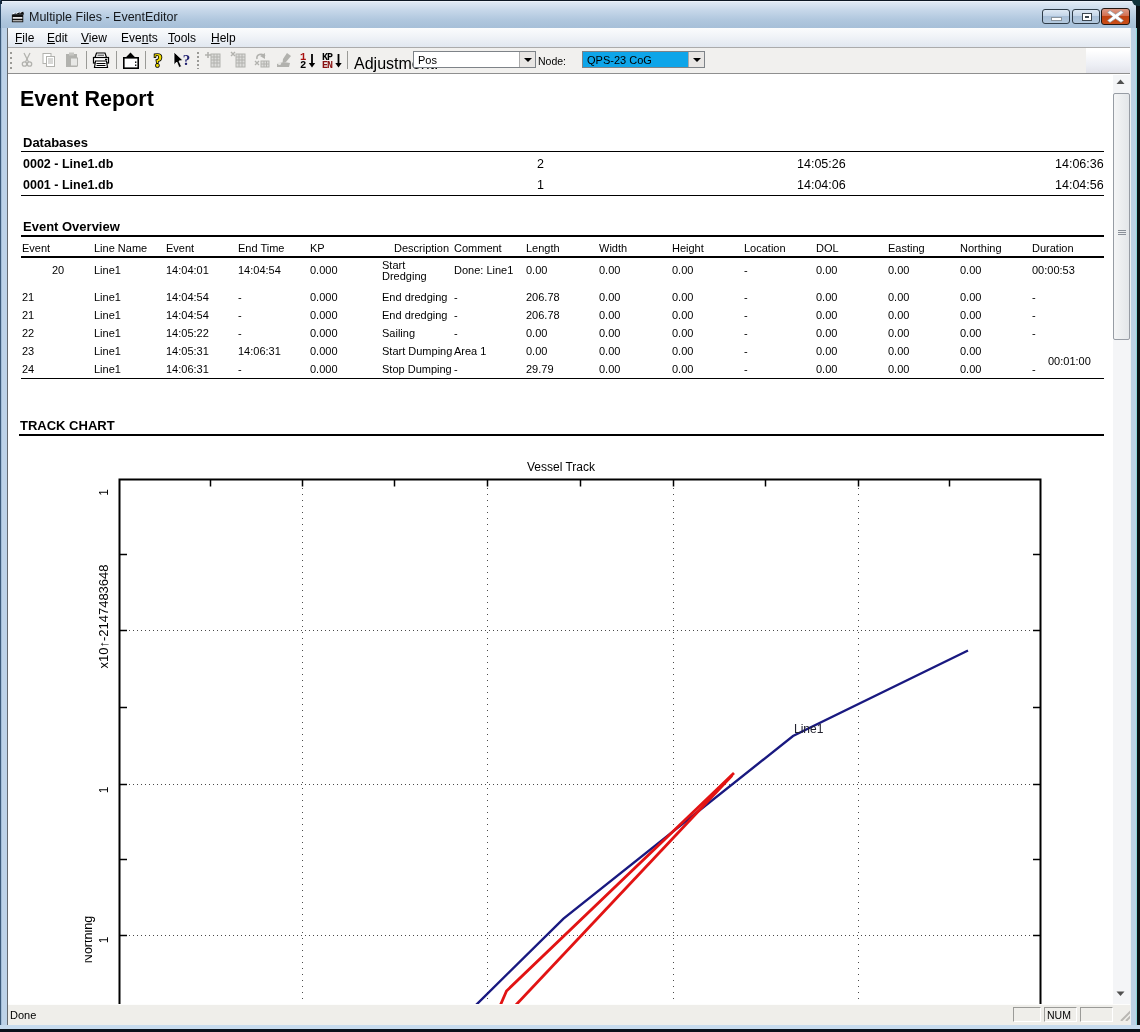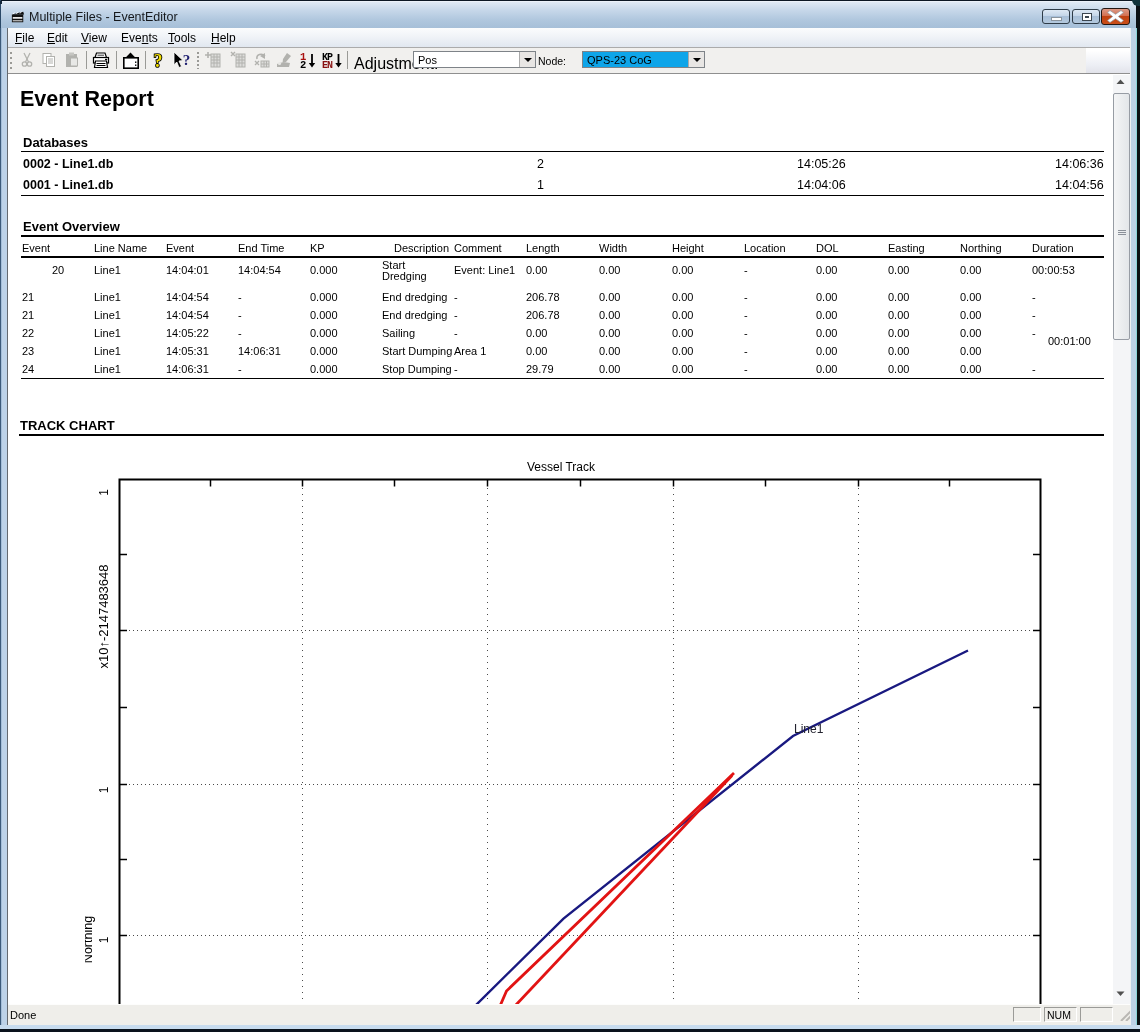--- a/index.html
+++ b/index.html
@@ -216,21 +216,21 @@
 <div class="t" style="left:888px;top:242px;">Easting</div>
 <div class="t" style="left:960px;top:242px;">Northing</div>
 <div class="t" style="left:1032px;top:242px;">Duration</div>
 <div class="t" style="left:22px;top:264px;margin-left:30px;">20</div>
 <div class="t" style="left:94px;top:264px;">Line1</div>
 <div class="t" style="left:166px;top:264px;">14:04:01</div>
 <div class="t" style="left:238px;top:264px;">14:04:54</div>
 <div class="t" style="left:310px;top:264px;">0.000</div>
 <div class="t" style="left:382px;top:259px;">Start</div>
 <div class="t" style="left:382px;top:270px;">Dredging</div>
-<div class="t" style="left:454px;top:264px;">Event: Line1</div>
+<div class="t" style="left:454px;top:264px;">Done: Line1</div>
 <div class="t" style="left:526px;top:264px;">0.00</div>
 <div class="t" style="left:599px;top:264px;">0.00</div>
 <div class="t" style="left:672px;top:264px;">0.00</div>
 <div class="t" style="left:744px;top:264px;">-</div>
 <div class="t" style="left:816px;top:264px;">0.00</div>
 <div class="t" style="left:888px;top:264px;">0.00</div>
 <div class="t" style="left:960px;top:264px;">0.00</div>
 <div class="t" style="left:1032px;top:264px;">00:00:53</div>
 <div class="t" style="left:22px;top:291px;">21</div>
 <div class="t" style="left:94px;top:291px;">Line1</div>
@@ -284,21 +284,21 @@
 <div class="t" style="left:310px;top:345px;">0.000</div>
 <div class="t" style="left:382px;top:345px;">Start Dumping</div>
 <div class="t" style="left:454px;top:345px;">Area 1</div>
 <div class="t" style="left:526px;top:345px;">0.00</div>
 <div class="t" style="left:599px;top:345px;">0.00</div>
 <div class="t" style="left:672px;top:345px;">0.00</div>
 <div class="t" style="left:744px;top:345px;">-</div>
 <div class="t" style="left:816px;top:345px;">0.00</div>
 <div class="t" style="left:888px;top:345px;">0.00</div>
 <div class="t" style="left:960px;top:345px;">0.00</div>
-<div class="t" style="left:1032px;top:335px;padding-left:16px;">00:01:00</div>
+<div class="t" style="left:1032px;top:355px;padding-left:16px;">00:01:00</div>
 <div class="t" style="left:22px;top:363px;text-align:center;">24</div>
 <div class="t" style="left:94px;top:363px;">Line1</div>
 <div class="t" style="left:166px;top:363px;">14:06:31</div>
 <div class="t" style="left:238px;top:363px;">-</div>
 <div class="t" style="left:310px;top:363px;">0.000</div>
 <div class="t" style="left:382px;top:363px;">Stop Dumping</div>
 <div class="t" style="left:454px;top:363px;">-</div>
 <div class="t" style="left:526px;top:363px;">29.79</div>
 <div class="t" style="left:599px;top:363px;">0.00</div>
 <div class="t" style="left:672px;top:363px;">0.00</div>

